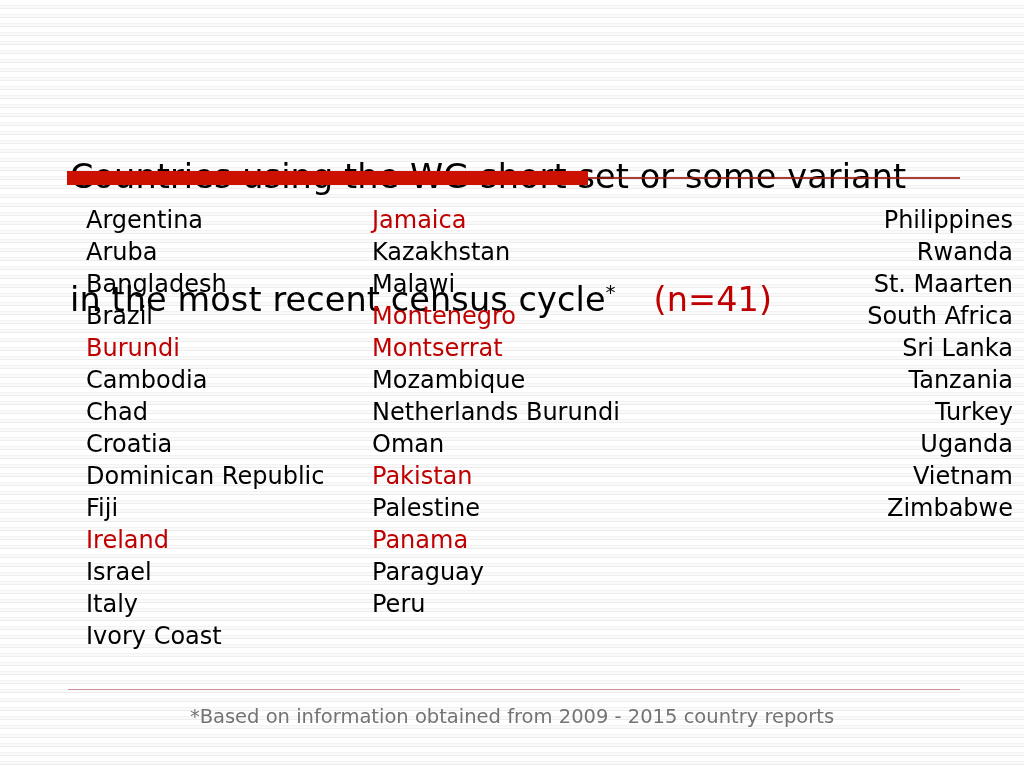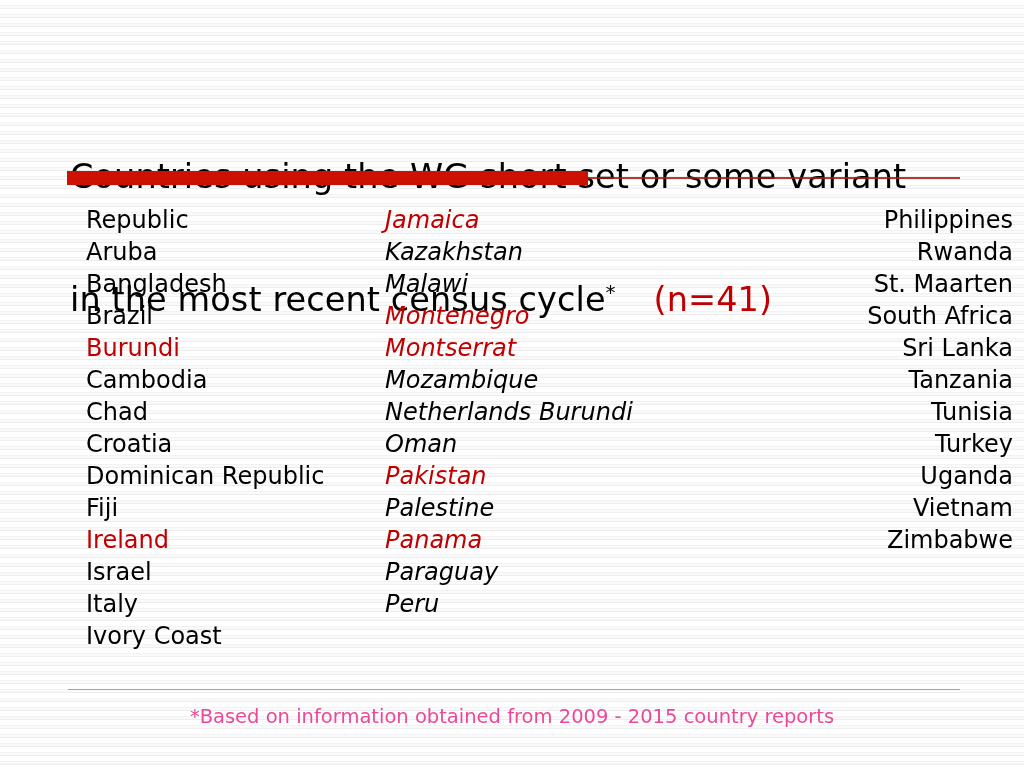--- a/index.html
+++ b/index.html
@@ -94,21 +94,21 @@
     left: 0;
     top: 204px;
     width: 1024px;
     height: 450px;
   }
   .country-column {
     position: absolute;
     top: 0;
   }
   #country-column-1 { left: 86px; width: 300px; }
-  #country-column-2 { left: 385px; width: 300px; font-style: italic; }
+  #country-column-2 { left: 372px; width: 300px; }
   #country-column-3 { left: 683px; width: 330px; text-align: right; }
 
   .country-item {
     font-size: 24px;
     line-height: 32px;
     height: 32px;
     color: #000000;
     white-space: nowrap;
     font-weight: normal;
   }
@@ -126,21 +126,21 @@
     background: #C9909A;
   }
   #footnote {
     position: absolute;
     left: 0;
     top: 704px;
     width: 1024px;
     text-align: center;
     font-size: 19.5px;
     line-height: 26px;
-    color: #ec4899;
+    color: #737373;
   }
 </style>
 </head>
 <body>
 
 <div id="slide-bg"></div>
 
 <div id="slide">
 
   <div id="title-block">
@@ -148,21 +148,21 @@
       <span class="title-line">Countries using the WG short set or some variant</span>
       <span class="title-line"><span>in the most recent census cycle</span><span class="title-sup">*</span> <span class="title-count">(n=41)</span></span>
     </h1>
   </div>
 
   <div id="divider-thin"></div>
   <div id="divider-thick"></div>
 
   <div id="country-columns">
     <div class="country-column" id="country-column-1">
-        <div class="country-item">Republic</div>
+        <div class="country-item">Argentina</div>
         <div class="country-item">Aruba</div>
         <div class="country-item">Bangladesh</div>
         <div class="country-item">Brazil</div>
         <div class="country-item highlight">Burundi</div>
         <div class="country-item">Cambodia</div>
         <div class="country-item">Chad</div>
         <div class="country-item">Croatia</div>
         <div class="country-item">Dominican Republic</div>
         <div class="country-item">Fiji</div>
         <div class="country-item highlight">Ireland</div>
@@ -185,21 +185,20 @@
         <div class="country-item">Paraguay</div>
         <div class="country-item">Peru</div>
       </div>
     <div class="country-column" id="country-column-3">
         <div class="country-item">Philippines</div>
         <div class="country-item">Rwanda</div>
         <div class="country-item">St. Maarten</div>
         <div class="country-item">South Africa</div>
         <div class="country-item">Sri Lanka</div>
         <div class="country-item">Tanzania</div>
-        <div class="country-item">Tunisia</div>
         <div class="country-item">Turkey</div>
         <div class="country-item">Uganda</div>
         <div class="country-item">Vietnam</div>
         <div class="country-item">Zimbabwe</div>
       </div>
   </div>
 
   <div id="footnote-rule"></div>
   <div id="footnote">*Based on information obtained from 2009 - 2015 country reports</div>
 

